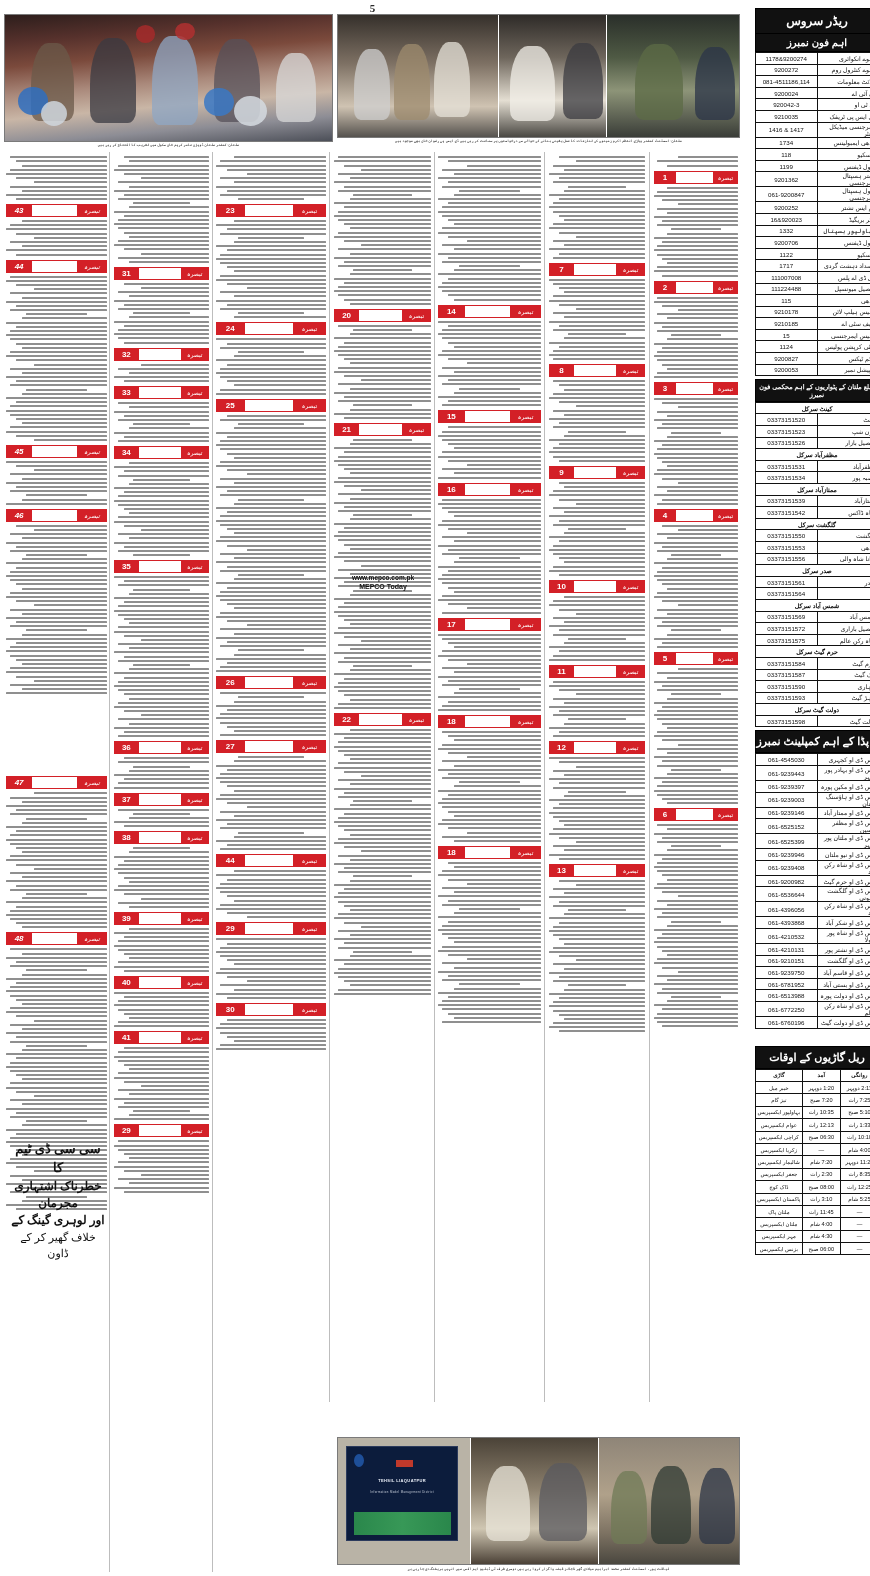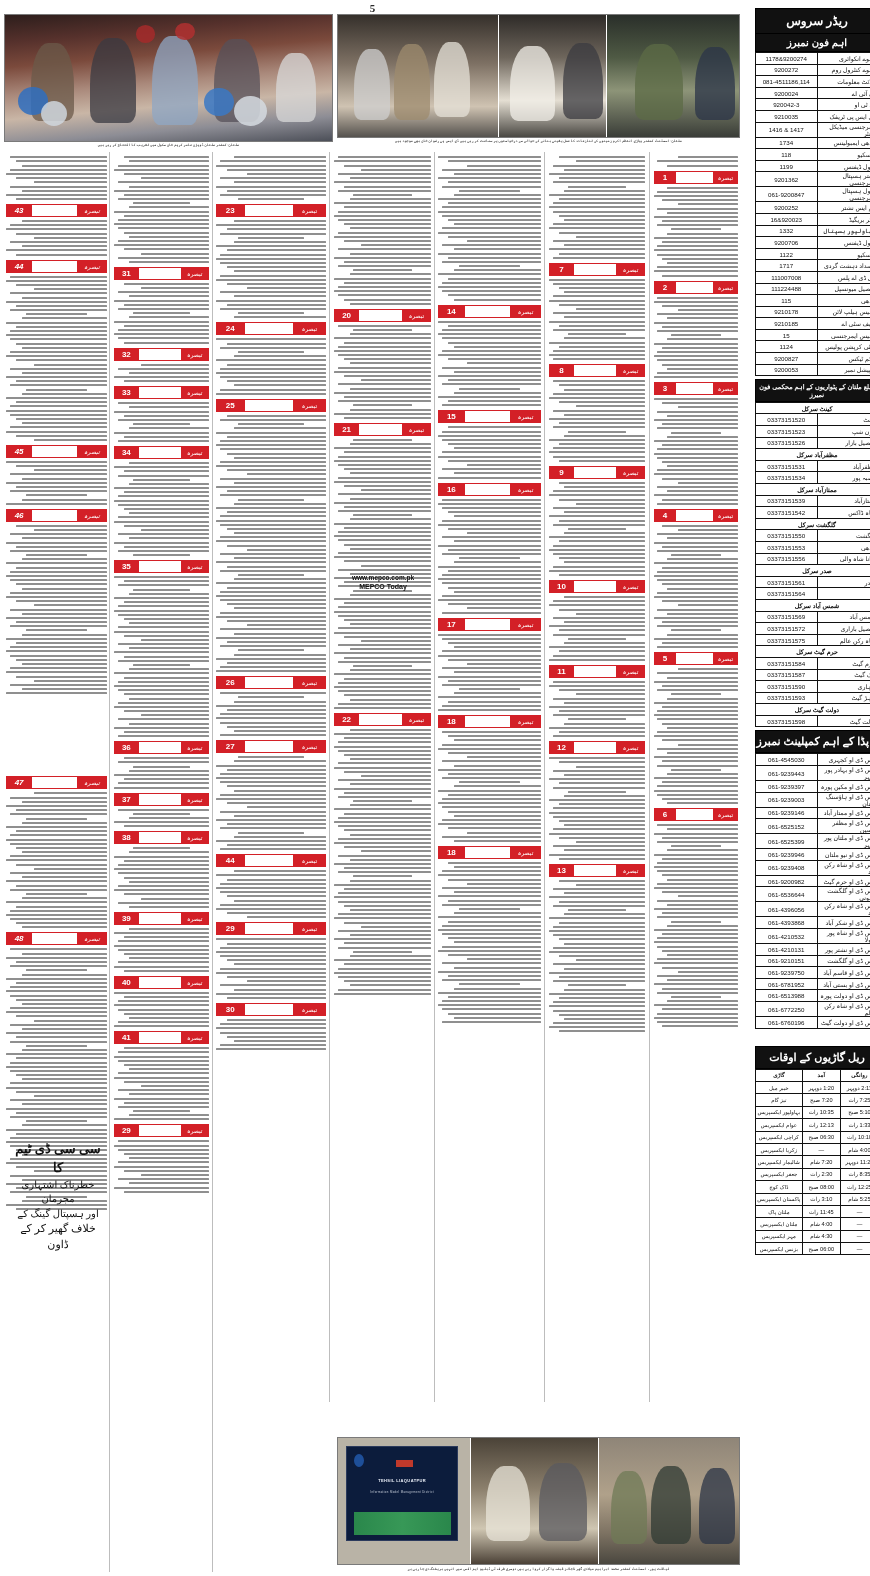--- a/index.html
+++ b/index.html
@@ -68,21 +68,21 @@
     width:30%; background:#d32027; color:#fff; font-size:6px;
     display:flex; align-items:center; justify-content:center; direction:rtl;
   }
 
   
   .bighead {
     direction:rtl; text-align:center; color:#111;
     font-family:"Liberation Serif", serif; line-height:1.45;
   }
   .bighead .l1 { font-size:13px; font-weight:bold; letter-spacing:.4px; }
-  .bighead .l2 { font-size:10px; font-weight:normal; }
+  .bighead .l2 { font-size:12px; font-weight:bold; }
   .bighead .l3 { font-size:11px; font-weight:normal; }
   .vrule { position:absolute; top:0; bottom:0; width:1px; background:#bdbdbd; }
 
   
   .blkhdr {
     background:#111; color:#fff; text-align:center; direction:rtl;
     font-weight:bold; border:1px solid #000;
   }
   .blkhdr.h1 { font-size:12px; padding:5px 0; letter-spacing:.5px; }
   .blkhdr.h2 { font-size:10px; padding:3px 0; }
@@ -1841,21 +1841,21 @@
             <div class="ln full"></div>
             <div class="ln s96"></div>
             <div class="ln s90"></div>
           </div>
         </div>
       </div>
 
     <div class="bighead" style="position:absolute; left:6px; top:1126px; width:96px;">
       <div class="l1">سی سی ڈی ٹیم کا</div>
       <div class="l2">خطرناک اشتہاری مجرمان</div>
-      <div class="l2">اور ہسپتال گینگ کے</div>
+      <div class="l2">اور لوہری گینگ کے</div>
       <div class="l3">خلاف گھیر کر کے ڈاون</div>
     </div>
 
     <div style="position:absolute; left:332px; top:560px; width:94px; direction:rtl; text-align:center;">
       <div style="font-size:6.5px;font-weight:bold;color:#111;direction:ltr;">www.mepco.com.pk</div>
       <div style="font-size:7px;font-weight:bold;color:#111;direction:ltr;margin-top:2px;">MEPCO Today</div>
     </div>
 
     <div class="photo" style="left:333px; top:1423px; width:403px; height:128px;">
       <div class="photo-inner ph-e">

